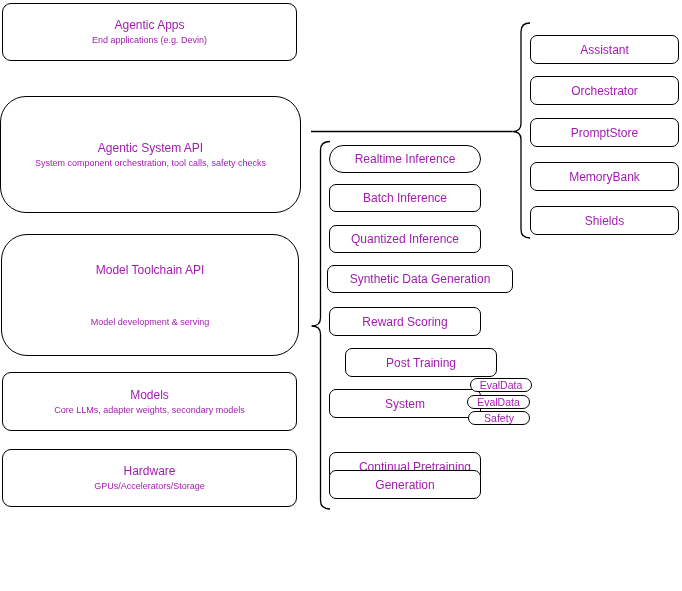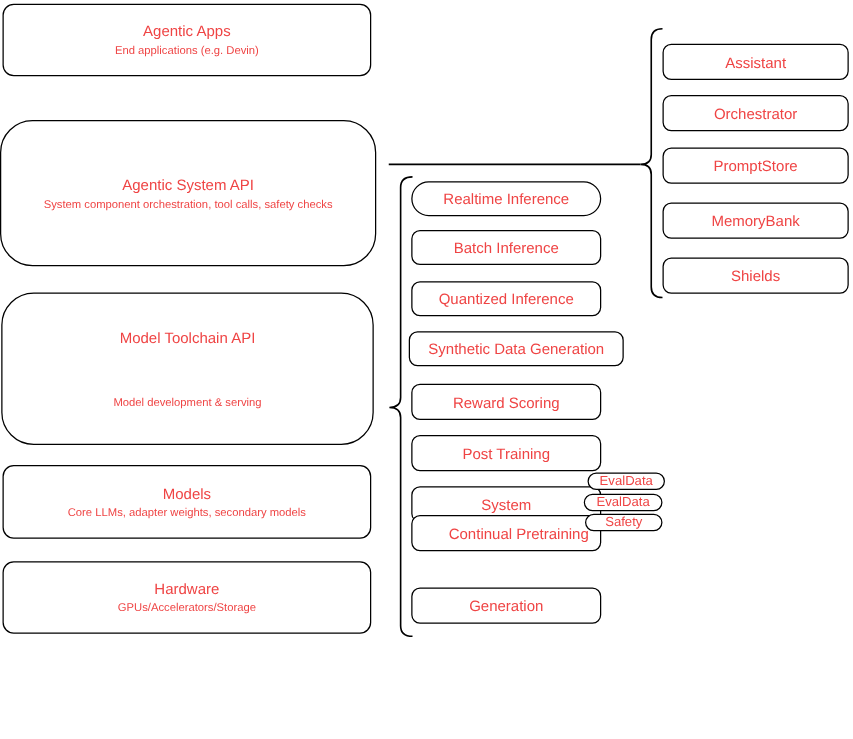--- a/index.html
+++ b/index.html
@@ -1,21 +1,21 @@
 <!DOCTYPE html>
 <html><head>
 <meta charset="utf-8">
 <style>
   html,body{margin:0;padding:0;background:#ffffff;}
   #canvas{
     position:relative;
     width:682px;height:591px;
     background:#ffffff;
     font-family:"Liberation Sans", sans-serif;
-    color:#ef4444;
+    color:#a21caf;
     overflow:hidden;
   }
   #connector-layer{position:absolute;left:0;top:0;z-index:1;}
   .node{
     position:absolute;
     box-sizing:border-box;
     background:#ffffff;
     border:1.3px solid #000000;
     display:flex;
     flex-direction:column;
@@ -102,33 +102,33 @@
 
   <div class="node mid-node" style="top:145px;border-radius:14px;">
     <span>Realtime Inference</span>
   </div>
   <div class="node mid-node" style="top:184px;">
     <span>Batch Inference</span>
   </div>
   <div class="node mid-node" style="top:225px;">
     <span>Quantized Inference</span>
   </div>
-  <div class="node mid-node" style="top:265px;left:327px;width:172px;">
+  <div class="node mid-node" style="top:265px;left:327px;width:186px;">
     <span>Synthetic Data Generation</span>
   </div>
   <div class="node mid-node" style="top:307px;height:29px;">
     <span>Reward Scoring</span>
   </div>
-  <div class="node mid-node" style="top:348px;height:29px;">
+  <div class="node mid-node" style="top:348px;height:29px;margin-left:16px;">
     <span>Post Training</span>
   </div>
   <div class="node mid-node" style="top:389px;height:29px;">
     <span>System</span>
   </div>
-  <div class="node mid-node" style="top:412px;height:29px;padding-left:20px;">
+  <div class="node mid-node" style="top:452px;height:29px;padding-left:20px;">
     <span>Continual Pretraining</span>
   </div>
   <div class="node mid-node" style="top:470px;height:29px;">
     <span>Generation</span>
   </div>
 
   <div class="tag" style="left:470px;top:378px;width:62px;">
     <span>EvalData</span>
   </div>
   <div class="tag" style="left:467px;top:394.5px;width:63px;">

